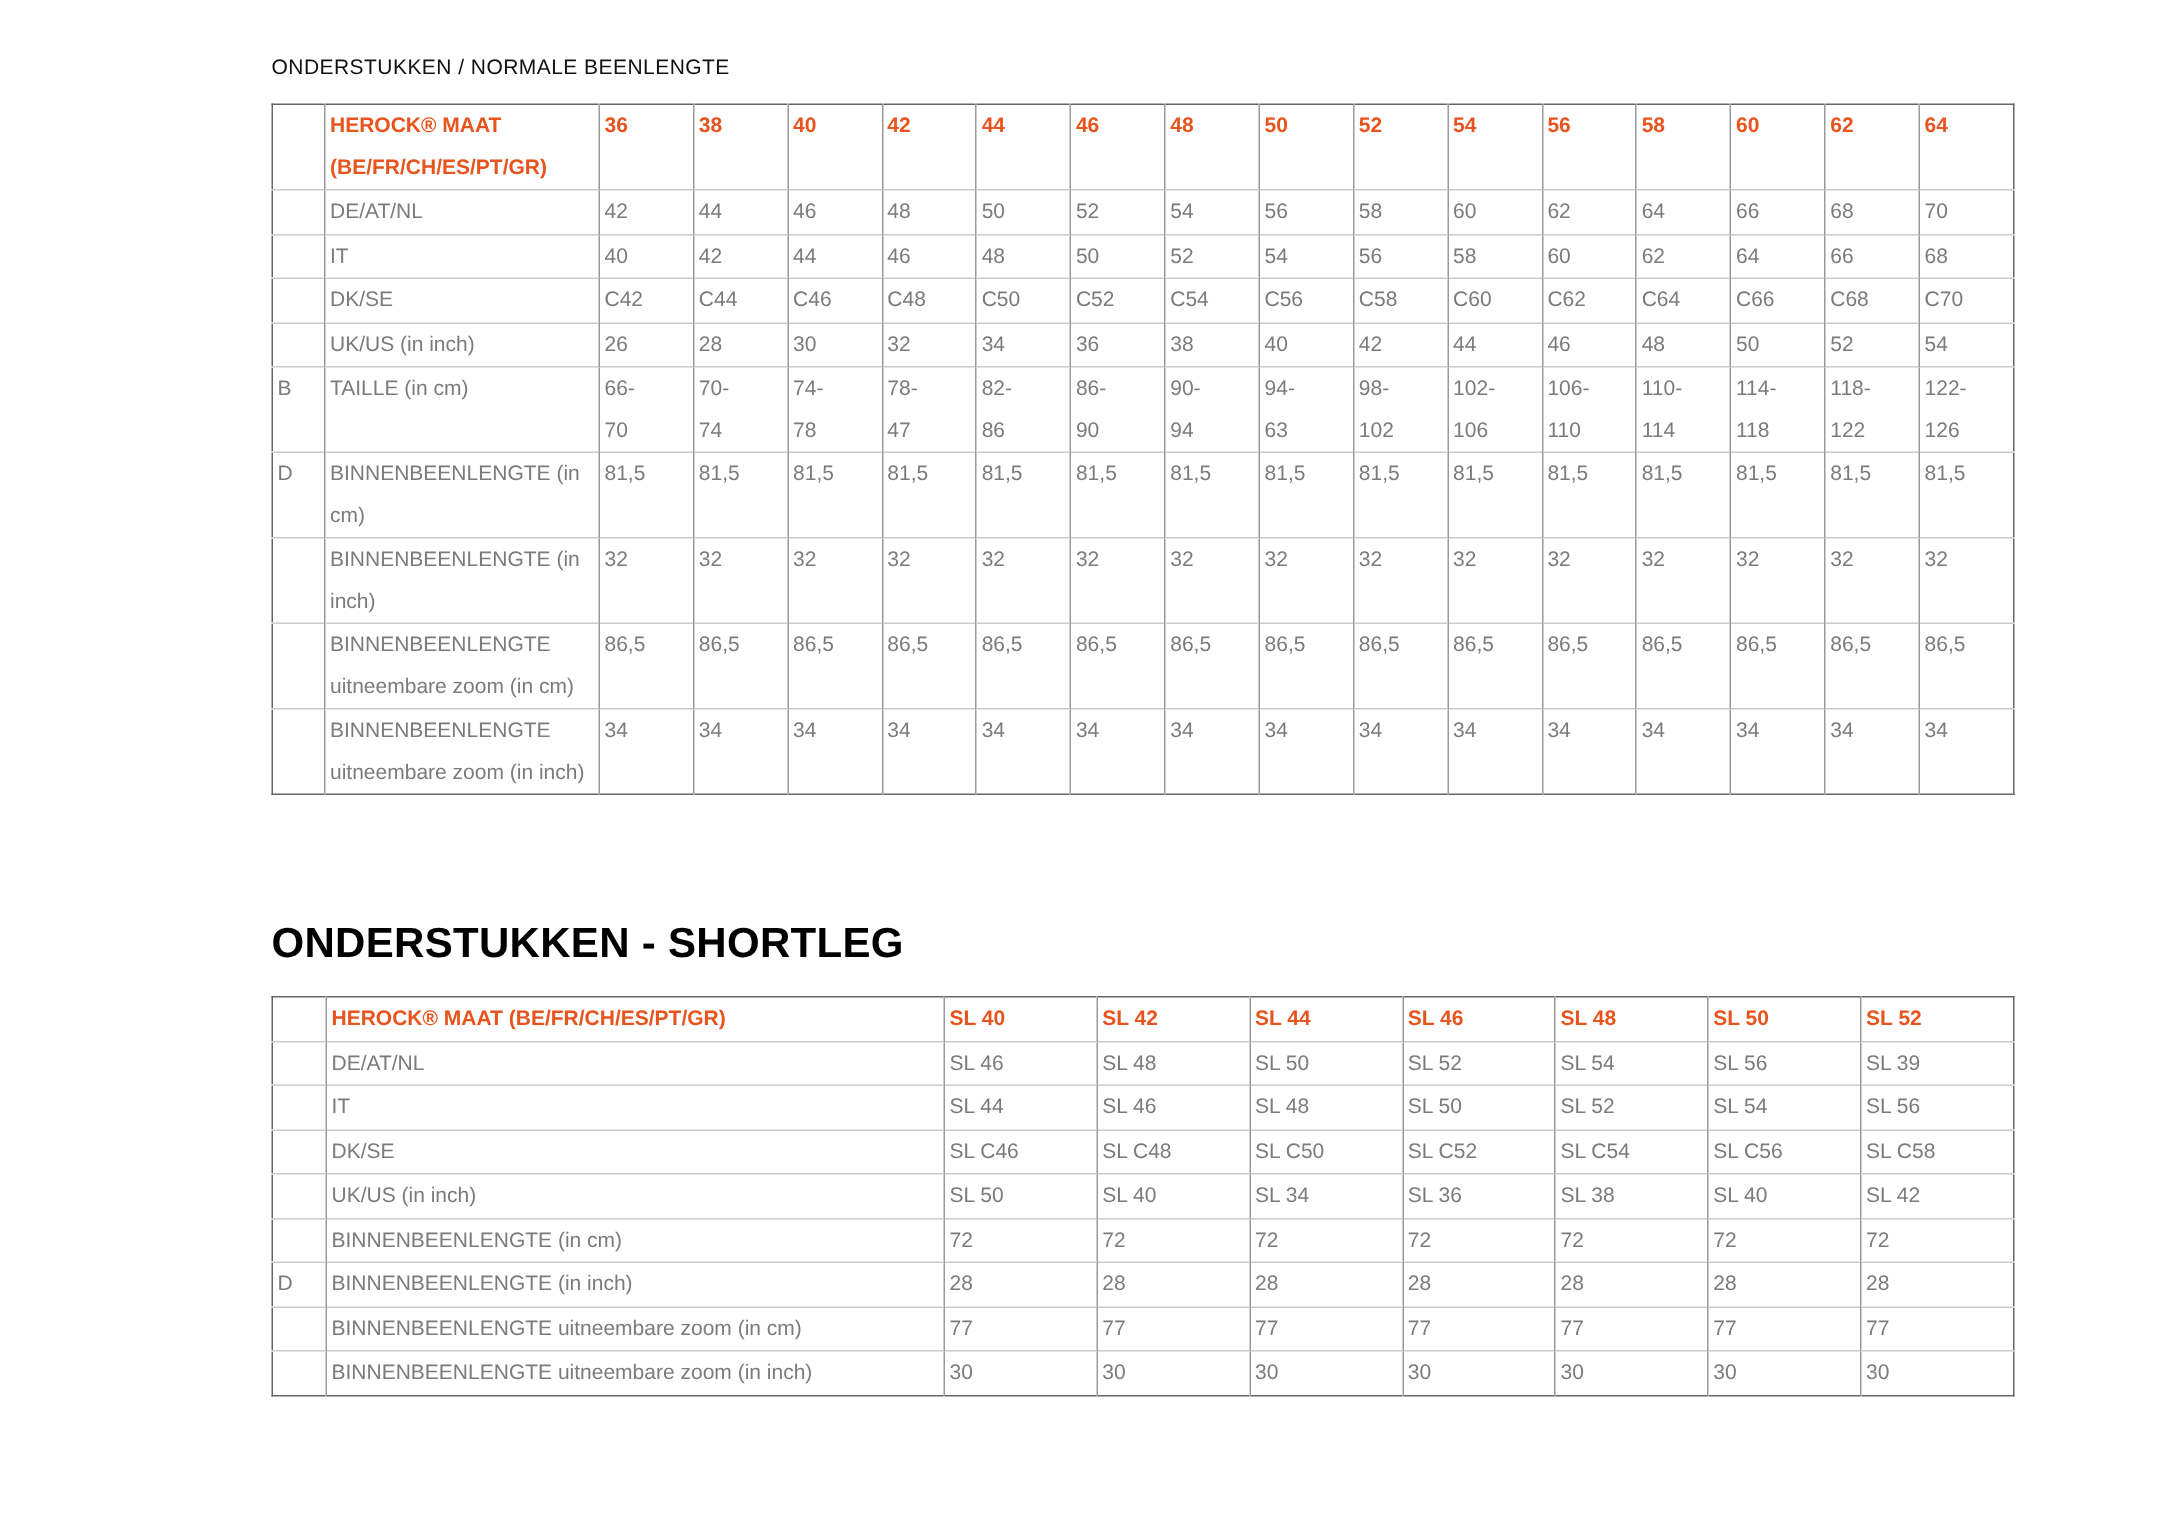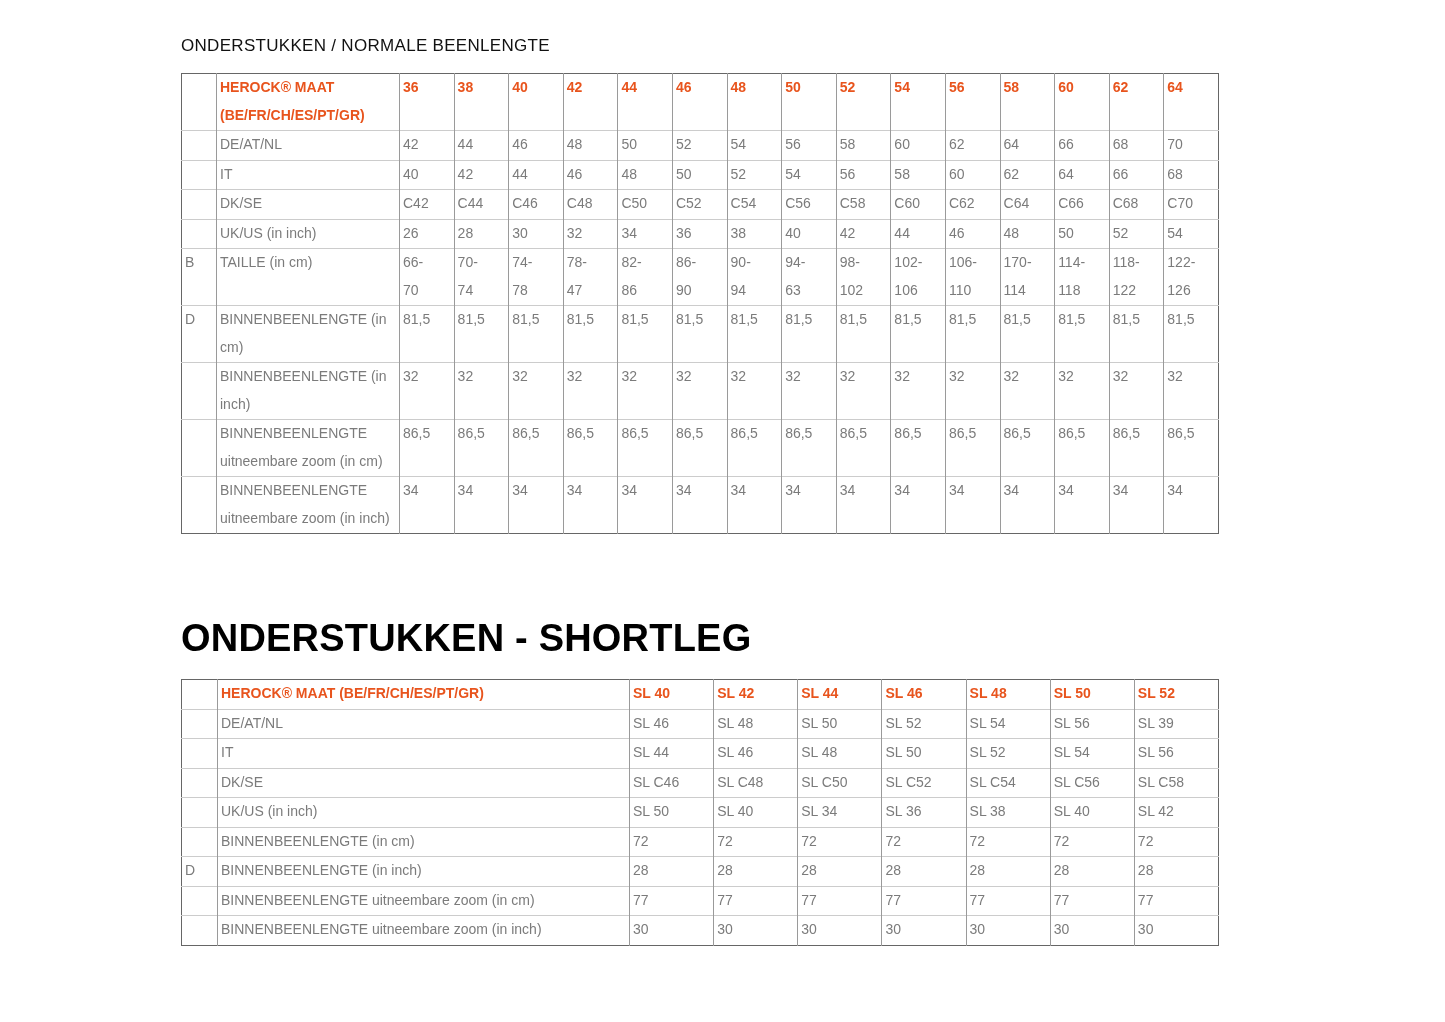--- a/index.html
+++ b/index.html
@@ -20,37 +20,37 @@
     width: 1445px;
     height: 1022px;
     overflow: hidden;
     font-family: "Liberation Sans", sans-serif;
   }
   .content {
     padding: 36px 0 0 181px;
     width: 1221px;
   }
   .title-normal {
-    font-size: 17px;
+    font-size: 14px;
     font-weight: 400;
     color: var(--title-color);
     letter-spacing: 0.3px;
     margin: 0 0 17px 0;
   }
   .title-big {
-    font-size: 38px;
+    font-size: 28px;
     font-weight: 700;
     color: #000000;
     letter-spacing: 0.2px;
     margin: 83px 0 19px 0;
   }
   table.sizes {
     border-collapse: collapse;
     table-layout: fixed;
-    width: 1038px;
+    width: 1162px;
     background: #ffffff;
     border: 1px solid var(--border-outer);
   }
   table.sizes td {
     border-left: 1px solid var(--border-v);
     border-top: 1px solid var(--border-h);
     vertical-align: top;
     padding: 0 2px 1px 3px;
     font-size: 14px;
     line-height: 27.5px;
@@ -195,21 +195,21 @@
           <td>90-
 94</td>
           <td>94-
 63</td>
           <td>98-
 102</td>
           <td>102-
 106</td>
           <td>106-
 110</td>
-          <td>170-
+          <td>110-
 114</td>
           <td>114-
 118</td>
           <td>118-
 122</td>
           <td>122-
 126</td>
         </tr>
         <tr>
           <td>D</td>

